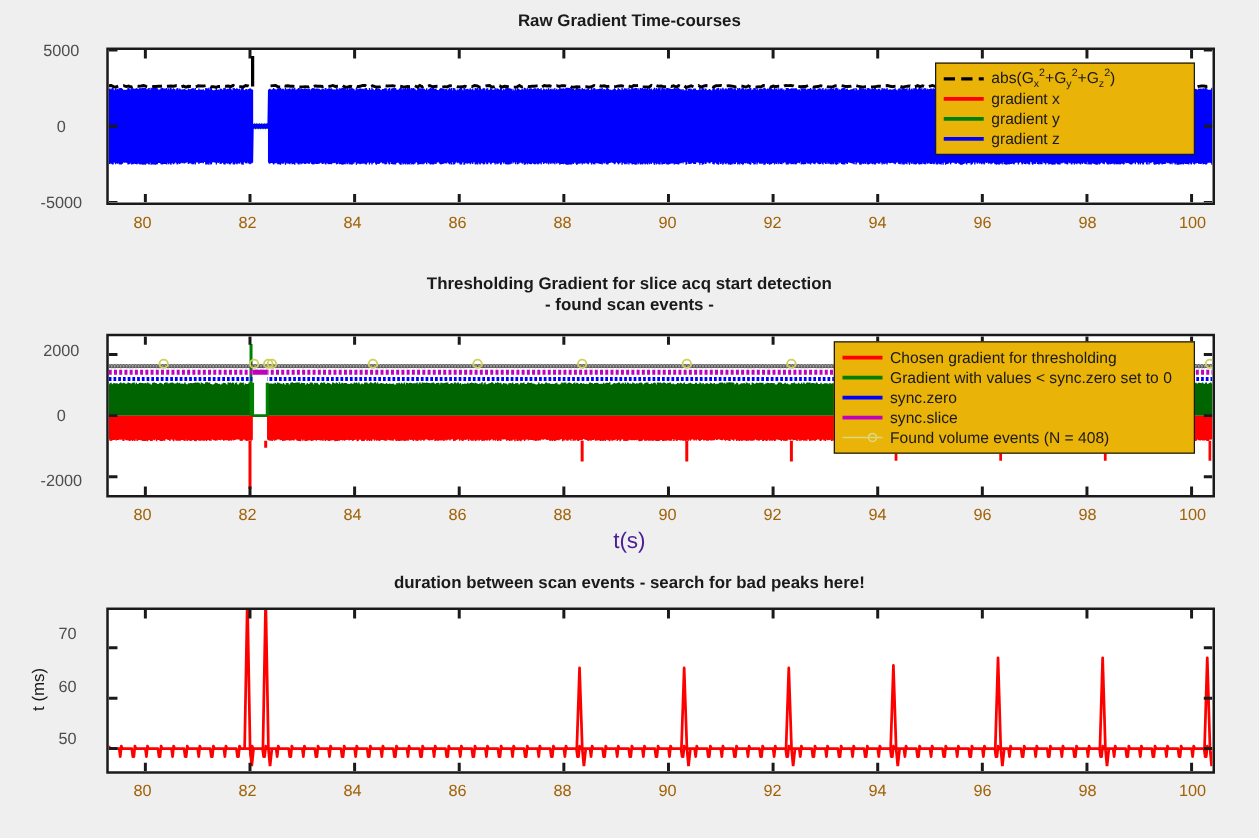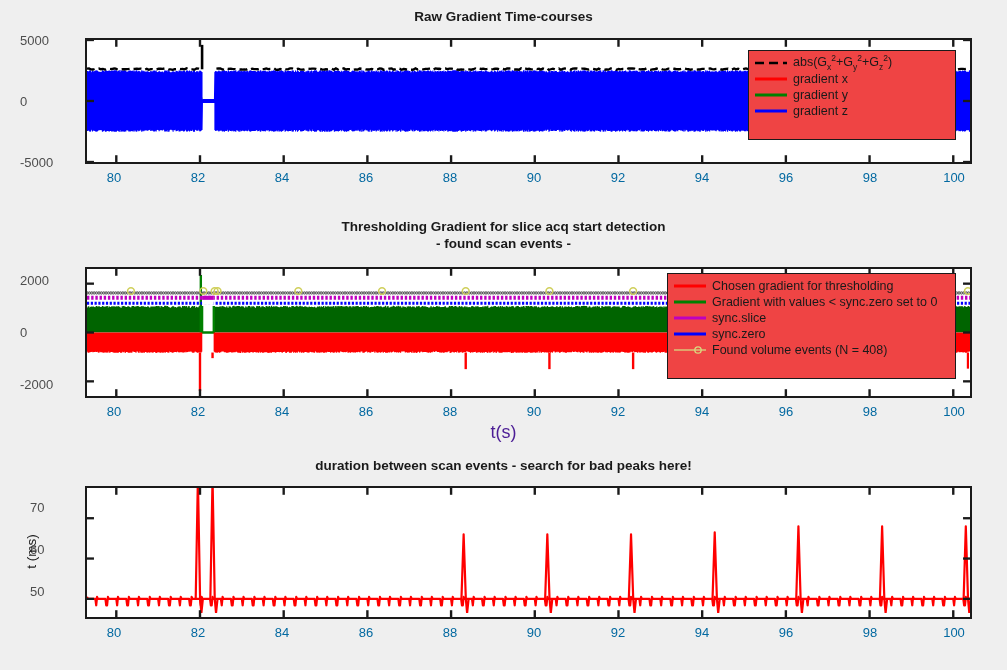--- a/index.html
+++ b/index.html
@@ -31,28 +31,28 @@
     box-sizing:border-box;
     overflow:hidden;
   }
 
   .plotsvg{position:absolute;left:0;top:0;width:100%;height:100%;display:block;}
 
   .ytick-label{
     position:absolute;
     font-size:13px;
     color:#4d4d4d;
-    text-align:left;
+    text-align:center;
     transform:translateY(-50%);
     white-space:nowrap;
   }
   .xtick-label{
     position:absolute;
     font-size:13px;
-    color:#0369a1;
+    color:#a16207;
     text-align:center;
     transform:translateX(-50%);
     white-space:nowrap;
   }
   .xlabel{
     position:absolute;
     font-size:18px;
     color:#4c1d95;
     text-align:center;
     width:100%;
@@ -62,24 +62,24 @@
     position:absolute;
     font-size:13.5px;
     color:#1a1a1a;
     transform-origin:center center;
     transform:rotate(-90deg);
     white-space:nowrap;
   }
 
   .legend{
     position:absolute;
-    background:#ef4444;
+    background:#eab308;
     border:1.6px solid #1a1a1a;
     box-sizing:border-box;
-    padding:4px 6px 20px 5px;
+    padding:4px 6px 4px 5px;
     z-index:20;
   }
   .legend-row{
     display:flex;
     align-items:center;
     height:16px;
     white-space:nowrap;
   }
   .legend-sample{
     width:34px;height:14px;
@@ -292,32 +292,32 @@
         <span class="legend-sample">
           <svg width="34" height="14">
               <line x1="1" y1="7" x2="33" y2="7" stroke="#008000" stroke-width="3"></line>
             </svg>
         </span>
         <span class="legend-text">Gradient with values &lt; sync.zero set to 0</span>
       </div>
       <div class="legend-row">
         <span class="legend-sample">
           <svg width="34" height="14">
+              <line x1="1" y1="7" x2="33" y2="7" stroke="#0000ff" stroke-width="3"></line>
+            </svg>
+        </span>
+        <span class="legend-text">sync.zero</span>
+      </div>
+      <div class="legend-row">
+        <span class="legend-sample">
+          <svg width="34" height="14">
               <line x1="1" y1="7" x2="33" y2="7" stroke="#bf00bf" stroke-width="3"></line>
             </svg>
         </span>
         <span class="legend-text">sync.slice</span>
-      </div>
-      <div class="legend-row">
-        <span class="legend-sample">
-          <svg width="34" height="14">
-              <line x1="1" y1="7" x2="33" y2="7" stroke="#0000ff" stroke-width="3"></line>
-            </svg>
-        </span>
-        <span class="legend-text">sync.zero</span>
       </div>
       <div class="legend-row">
         <span class="legend-sample">
           <svg width="34" height="14">
             <line x1="1" y1="7" x2="33" y2="7" stroke="#d9d97f" stroke-width="1.3"></line>
             <circle cx="25" cy="7" r="3.2" fill="none" stroke="#d9d97f" stroke-width="1.3"></circle>
           </svg>
         </span>
         <span class="legend-text">Found volume events (N = 408)</span>
       </div>

